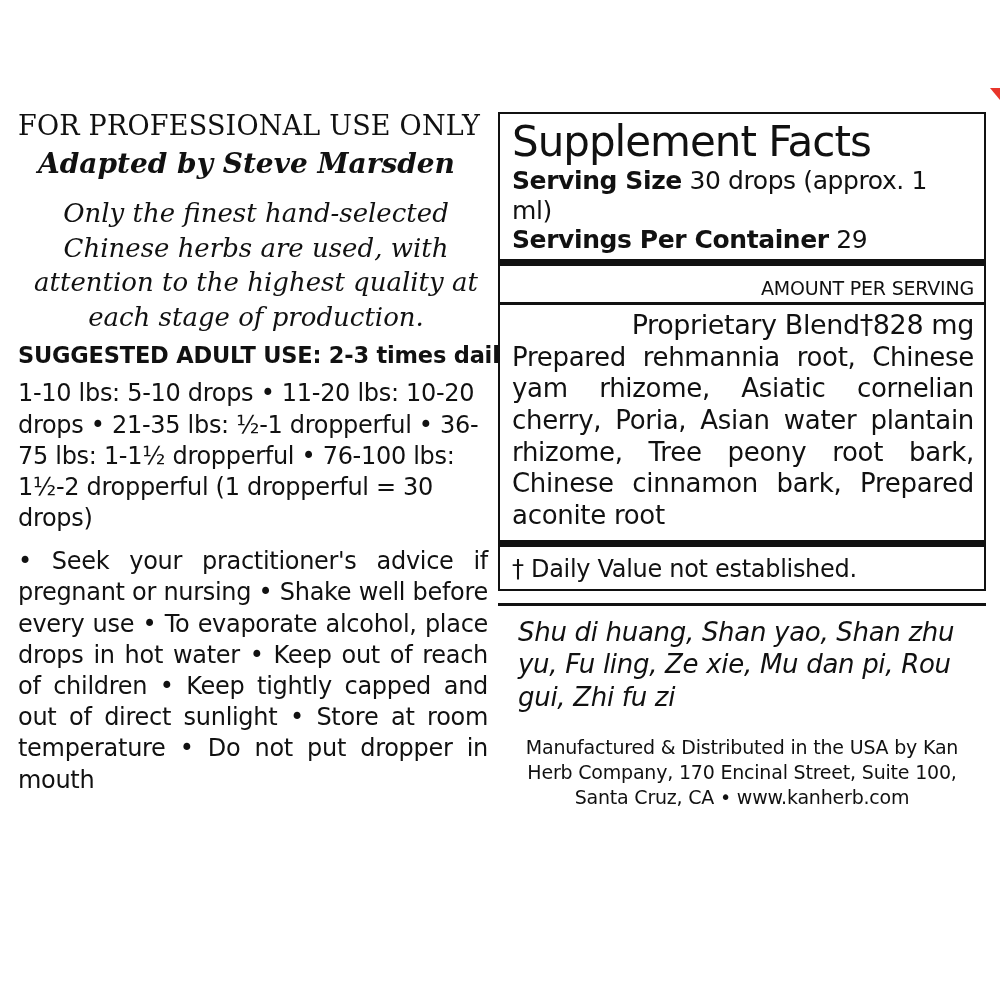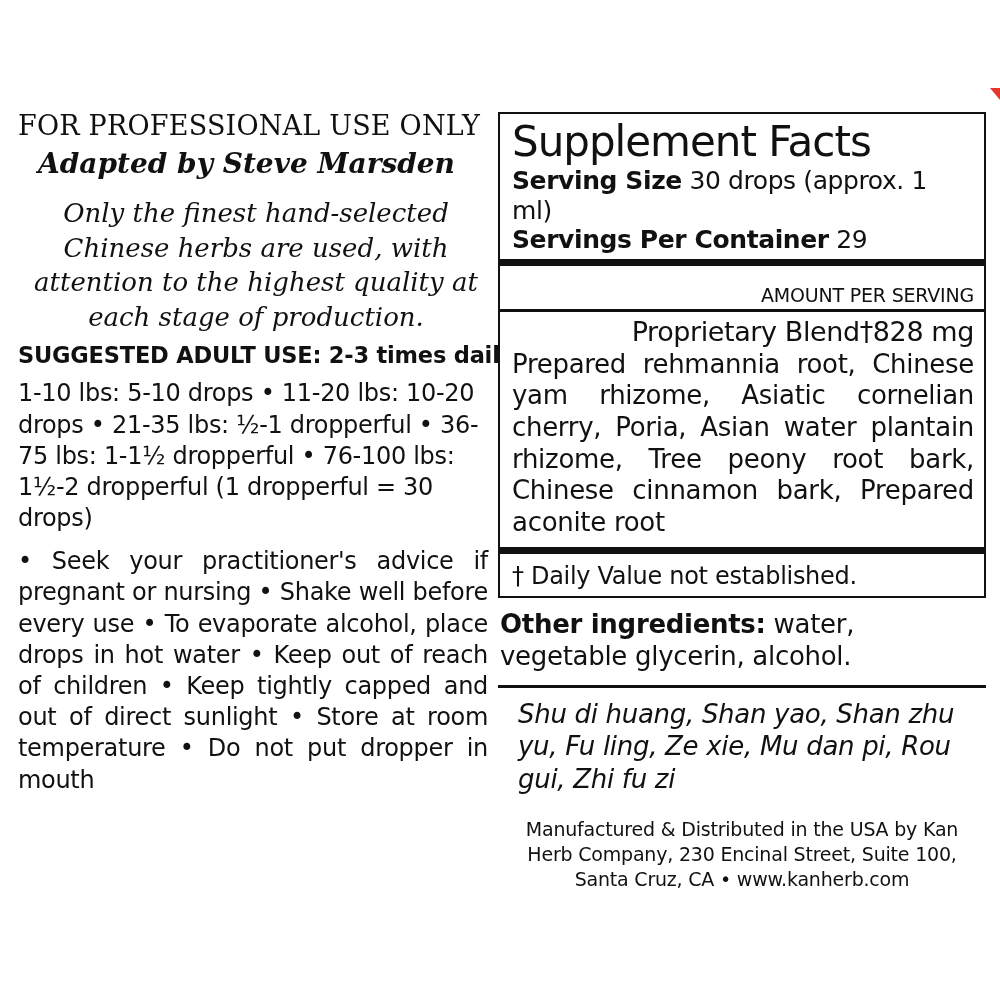--- a/index.html
+++ b/index.html
@@ -112,21 +112,21 @@
   }
   .serving-line .lead { font-weight: bold; }
   .rule-med  { height: 3px; background: #111; }
   .rule-thick{ height: 7px; background: #111; }
 
   .amount-row {
     text-align: right;
     font-family: "DejaVu Sans", sans-serif;
     font-size: 19px;
     color: #111;
-    padding: 18px 10px 3px 0;
+    padding: 11px 10px 3px 0;
     letter-spacing: -0.2px;
   }
   .blend-row {
     display: flex;
     justify-content: flex-end;
     align-items: baseline;
     font-family: "DejaVu Sans", sans-serif;
     font-size: 27px;
     color: #111;
     padding: 4px 10px 0 12px;
@@ -232,28 +232,25 @@
       <div class="blend-row">
         <span class="blend-name">Proprietary Blend†</span>
         <span class="blend-amt">828 mg</span>
       </div>
       <div class="ingredients">Prepared rehmannia root, Chinese yam rhizome, Asiatic cornelian cherry, Poria, Asian water plantain rhizome, Tree peony root bark, Chinese cinnamon bark, Prepared aconite root</div>
 
       <div class="rule-thick"></div>
       <div class="daily-value">† Daily Value not established.</div>
     </div>
 
-    <div class="other-ing">
-      <b>Other ingredients:</b><span> water, vegetable glycerin, alcohol.</span>
-    </div>
 
     <div class="sep-rule"></div>
 
     <div class="pinyin">Shu di huang, Shan yao, Shan zhu yu, Fu ling, Ze xie, Mu dan pi, Rou gui, Zhi fu zi</div>
 
     <div class="manufacturer">
       <div>Manufactured &amp; Distributed in the USA by Kan</div>
-      <div>Herb Company, 230 Encinal Street, Suite 100,</div>
+      <div>Herb Company, 170 Encinal Street, Suite 100,</div>
       <div>Santa Cruz, CA • www.kanherb.com</div>
     </div>
 
   </div>
 </div>
 
 </body></html>

